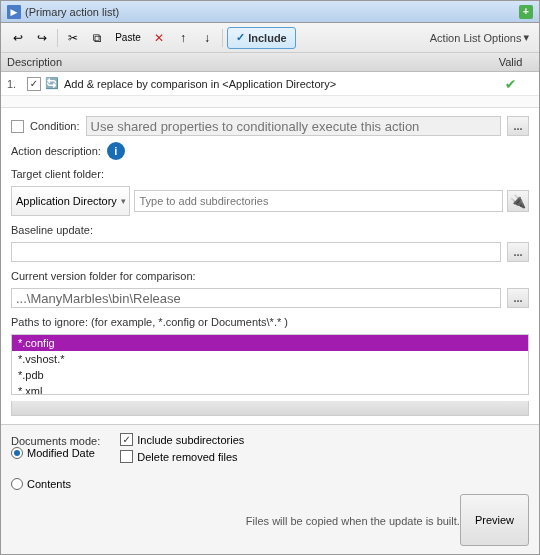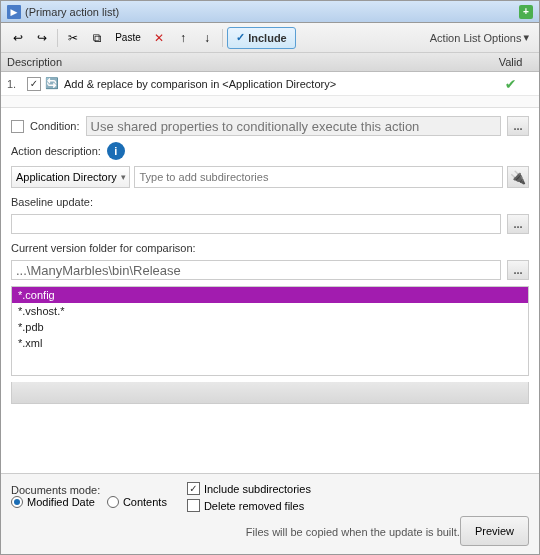--- a/index.html
+++ b/index.html
@@ -224,21 +224,21 @@
       font-size: 11px;
       color: #333;
       margin-top: 2px;
     }
     .target-folder-row {
       display: flex;
       align-items: center;
       gap: 4px;
     }
     .dropdown-select {
-      height: 22px;
+      height: 30px;
       border: 1px solid #ccc;
       background: linear-gradient(to bottom, #fff, #f0f0f0);
       font-size: 11px;
       padding: 0 4px;
       cursor: pointer;
       display: flex;
       align-items: center;
       gap: 4px;
       white-space: nowrap;
     }
@@ -300,22 +300,22 @@
       display: flex;
       flex-direction: column;
       gap: 4px;
     }
     .bottom-row {
       display: flex;
       gap: 20px;
     }
     .radio-group {
       display: flex;
-      flex-direction: row;
-      gap: 12px;
+      flex-direction: column;
+      gap: 19px;
     }
     .radio-row {
       display: flex;
       align-items: center;
       gap: 4px;
       font-size: 11px;
     }
     .radio-input {
       width: 12px;
       height: 12px;
@@ -358,21 +358,21 @@
       display: flex;
       flex-direction: column;
       gap: 4px;
     }
     .files-note {
       font-size: 11px;
       color: #555;
       margin-top: 2px;
     }
     .preview-btn {
-      padding: 8px 14px;
+      padding: 19px 14px;
       border: 1px solid #aaa;
       background: linear-gradient(to bottom, #f5f5f5, #e0e0e0);
       cursor: pointer;
       font-size: 11px;
       border-radius: 3px;
       align-self: flex-end;
     }
     .bottom-actions-row {
       display: flex;
       align-items: center;
@@ -453,20 +453,21 @@
       <span class="field-label">Condition:</span>
       <input type="text" class="field-input disabled" readonly="" placeholder="Use shared properties to conditionally execute this action" style="">
       <button class="btn-dots">...</button>
     </div>
 
     <div class="field-row">
       <span class="field-label">Action description:</span>
       <div class="btn-info">i</div>
     </div>
 
+    <div class="section-label">Target client folder:</div>
     <div class="target-folder-row">
       <div class="dropdown-select">
         <span>Application Directory</span>
         <span class="dropdown-arrow">▾</span>
       </div>
       <input type="text" class="subdir-input" placeholder="Type to add subdirectories" style="">
       <div class="folder-icon-btn">🔌</div>
     </div>
 
     <div class="section-label">Baseline update:</div>
@@ -474,20 +475,21 @@
       <input type="text" class="field-input" style="flex: 1 1 0%;">
       <button class="btn-dots">...</button>
     </div>
 
     <div class="section-label">Current version folder for comparison:</div>
     <div class="field-row">
       <input type="text" class="field-input" value="...\ManyMarbles\bin\Release" style="flex: 1 1 0%;">
       <button class="btn-dots">...</button>
     </div>
 
+    <div class="section-label">Paths to ignore: (for example, *.config or Documents\*.* )</div>
     <div class="paths-list">
       <div class="path-item selected">*.config</div>
       <div class="path-item">*.vshost.*</div>
       <div class="path-item">*.pdb</div>
       <div class="path-item">*.xml</div>
     </div>
     <div class="list-toolbar">
     </div>
 
   </div>

